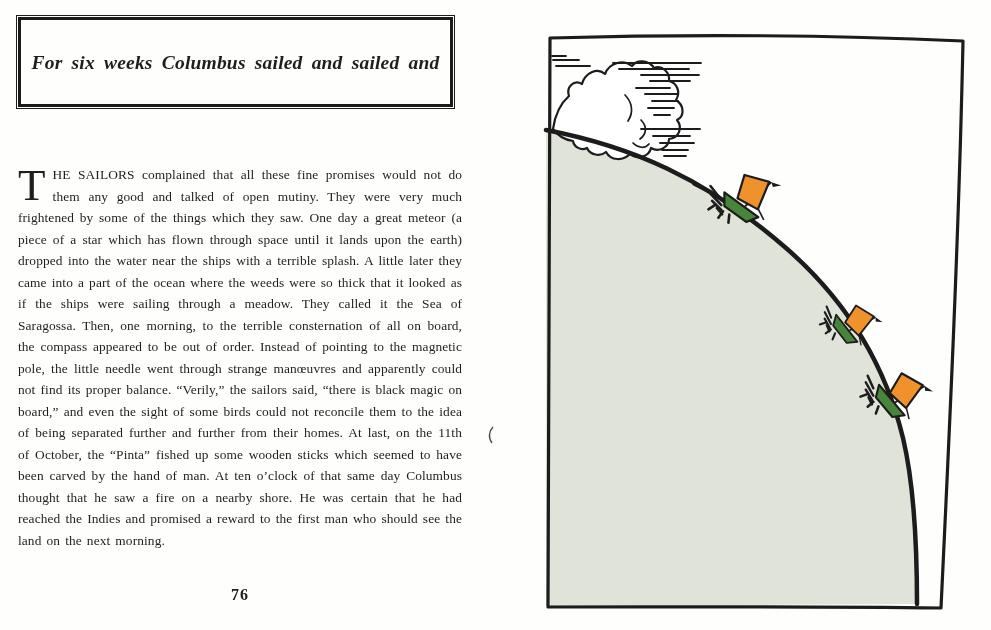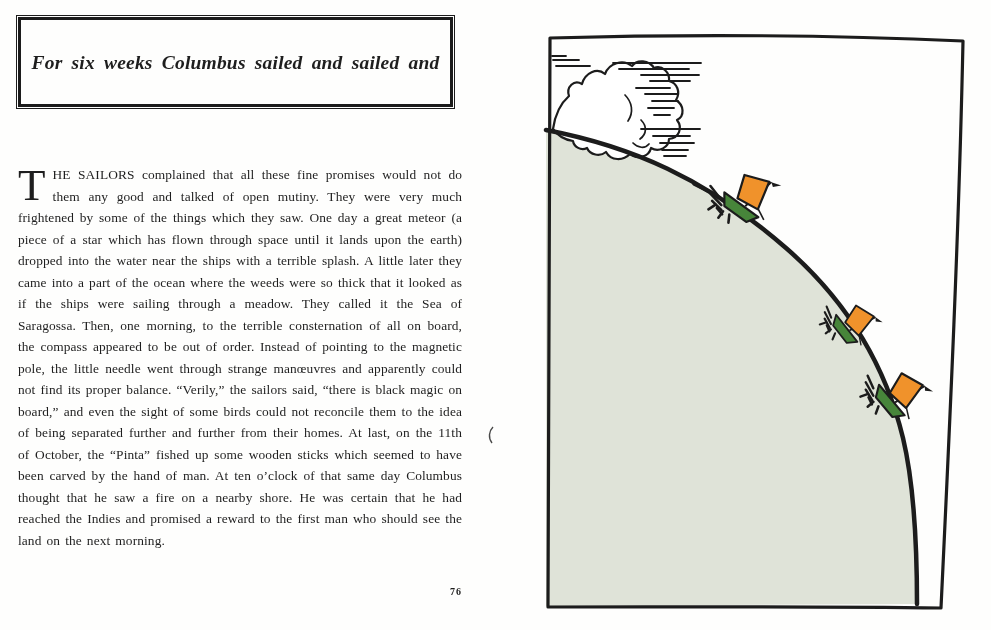--- a/index.html
+++ b/index.html
@@ -28,21 +28,21 @@
     position:absolute;left:18px;top:164px;width:444px;
     font-size:13.4px;line-height:21.5px;text-align:justify;
     word-spacing:1.6px;letter-spacing:0.1px;
   }
   .dropcap{
     float:left;font-size:45px;line-height:0.78;
     padding:4px 7px 0 0;font-weight:normal;
   }
   .page-number{
     position:absolute;left:18px;top:586px;width:444px;
-    text-align:right;font-size:10px;font-weight:bold;letter-spacing:1px;
+    text-align:center;font-size:16px;font-weight:bold;letter-spacing:1px;
   }
 
   
   .illo{position:absolute;left:0;top:0;width:991px;height:630px;}
   .sea-fill{fill:var(--sea);stroke:none;}
   .ink-line{stroke:var(--ink);fill:none;}
   .cloud-body{fill:#ffffff;stroke:var(--ink);stroke-width:2.2;stroke-linejoin:round;stroke-linecap:round;}
   .sail{fill:var(--sail);stroke:var(--ink);stroke-linejoin:round;}
   .hull{fill:var(--hull);stroke:var(--ink);stroke-linejoin:round;}
   .pennant{fill:var(--ink);stroke:none;}

